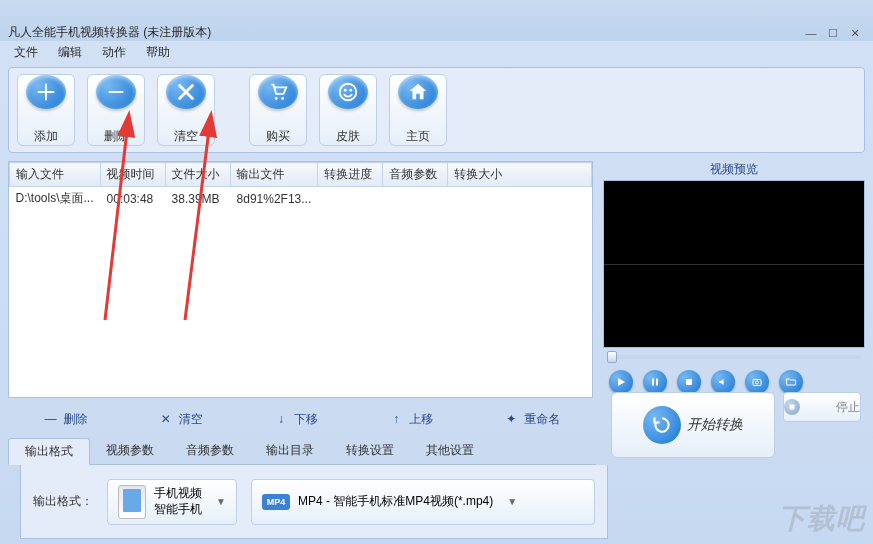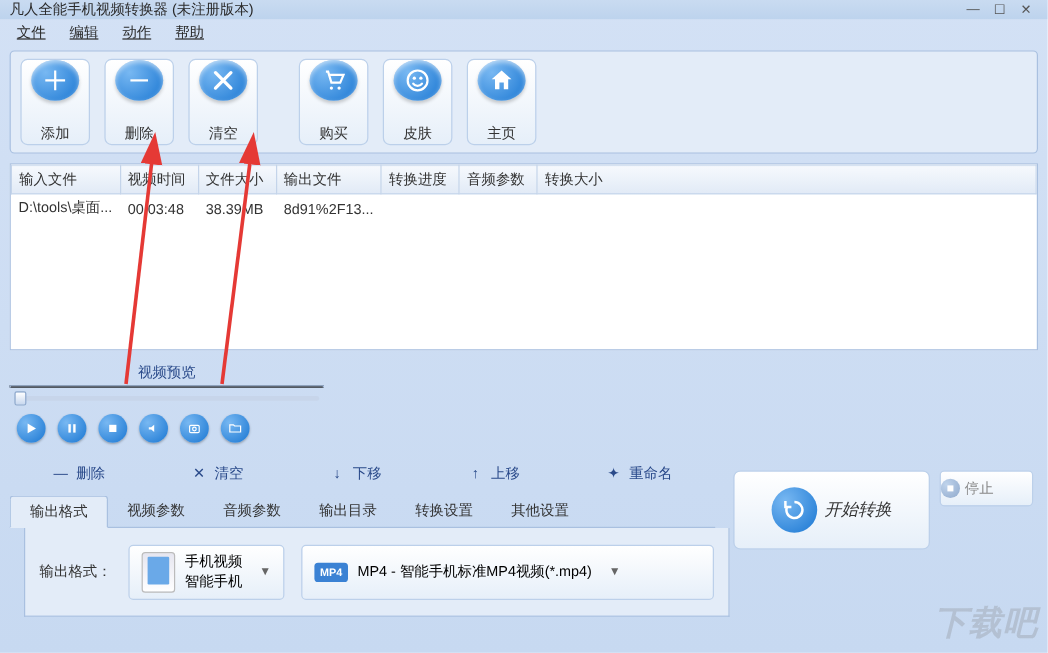--- a/index.html
+++ b/index.html
@@ -1,37 +1,37 @@
 <!DOCTYPE html>
 <html><head>
 <meta charset="utf-8">
 <style>
 * { box-sizing: border-box; margin: 0; padding: 0; font-family: "Microsoft YaHei", SimSun, sans-serif; }
 body { width: 873px; height: 544px; background: linear-gradient(#d3e1f5, #c7d9f1); overflow: hidden; position: relative; }
 
 
-.titlebar { height: 16px; background: linear-gradient(#c9dbf1, #bdd3ed); display: flex; align-items: flex-start; padding: 0 8px; font-size: 12px; color: #2a2a2a; }
+.titlebar { height: 41px; background: linear-gradient(#c9dbf1, #bdd3ed); display: flex; align-items: flex-end; padding: 0 8px; font-size: 12px; color: #2a2a2a; }
 .titlebar .title-text { flex: 1; }
 .win-controls { display: flex; gap: 2px; }
 .win-btn { width: 20px; height: 16px; display: flex; align-items: center; justify-content: center; font-size: 11px; color: #555; cursor: pointer; }
 
 
 .menubar { height: 22px; display: flex; align-items: center; padding: 0 4px; font-size: 12px; color: #2a2a2a; }
-.menu-item { padding: 2px 10px; cursor: pointer; text-decoration: underline; }
+.menu-item { padding: 2px 10px; cursor: pointer; }
 
 
 .toolbar { height: 86px; margin: 4px 8px 0 8px; background: #e3ecf8; border: 1px solid #a9c0e0; border-radius: 4px; display: flex; align-items: center; padding: 6px 8px; gap: 12px; }
 .tool-btn { width: 58px; height: 72px; display: flex; flex-direction: column; align-items: center; justify-content: center; gap: 19px; cursor: pointer; border: 1px solid #bcd0ea; border-radius: 6px; background: linear-gradient(#fff, #e6eff9); }
 .tool-icon { width: 40px; height: 40px; border-radius: 50%; display: flex; align-items: center; justify-content: center; background: radial-gradient(circle at 30% 30%, #78b8f2, #1976d2); box-shadow: inset 0 2px 4px rgba(255,255,255,0.6), 0 2px 3px rgba(0,0,0,0.2); }
 .tool-icon svg { width: 22px; height: 22px; }
 .tool-label { font-size: 12px; color: #333; }
 .tool-gap { width: 10px; }
 
 
-.content { display: flex; margin: 8px 8px 0 8px; gap: 10px; height: 237px; flex-direction: column; }
+.content { display: flex; margin: 8px 8px 0 8px; gap: 10px; height: 237px; }
 .table-panel { flex: 1; background: #fff; border: 1px solid #a9c0e0; position: relative; overflow: hidden; }
 table.filetable { width: 100%; border-collapse: collapse; font-size: 12px; }
 table.filetable th { background: linear-gradient(#f6f9fd, #e1eaf6); border: 1px solid #c4d4ea; padding: 3px 6px; text-align: left; font-weight: normal; color: #333; height: 20px; }
 table.filetable td { border-right: 1px solid transparent; padding: 3px 6px; text-align: left; color: #333; height: 18px; white-space: nowrap; overflow: hidden; text-overflow: ellipsis; }
 
 .preview-panel { width: 262px; display: flex; flex-direction: column; }
 .preview-title { text-align: center; font-size: 12px; color: #2a4a8a; padding-bottom: 2px; }
 .video-box { flex: 1; background: #000; border: 1px solid #a9c0e0; position: relative; }
 .video-box::after { content:""; position:absolute; left:0; right:0; top:50%; height:1px; background:#333; }
 .video-slider { height: 18px; display:flex; align-items:center; padding: 2px 4px; }
@@ -60,21 +60,21 @@
 .combo .mp4-ico { width:28px; height:16px; background:#3b82d4; border-radius:3px; display:flex; align-items:center; justify-content:center; color:#fff; font-size:9px; font-weight:bold;}
 .combo-text { display:flex; flex-direction:column; line-height:1.3; }
 .chev { margin-left:6px; color:#666; font-size:10px; }
 
 
 .right-actions { position:absolute; right:12px; top:392px; width:250px; display:flex; gap:8px; }
 .big-convert { flex:1; height:66px; background:linear-gradient(#fff,#e6eff9); border:1px solid #bcd0ea; border-radius:6px; display:flex; align-items:center; justify-content:center; gap:6px; cursor:pointer; font-size:14px; color:#333;font-style:italic; }
 .big-convert .conv-ico { width:38px; height:38px; border-radius:50%; background: radial-gradient(circle at 30% 30%, #78b8f2, #1976d2); display:flex; align-items:center; justify-content:center; }
 .big-convert .conv-ico svg { width:20px; height:20px; fill:#fff; }
 .side-btns { display:flex; flex-direction:column; gap:6px; }
-.side-btn { width:78px; height:30px; background:linear-gradient(#fff,#e6eff9); border:1px solid #bcd0ea; border-radius:4px; display:flex; align-items:center; justify-content:flex-start; gap:4px; cursor:pointer; font-size:12px; color:#888; }
+.side-btn { width:78px; height:30px; background:linear-gradient(#fff,#e6eff9); border:1px solid #bcd0ea; border-radius:4px; display:flex; align-items:center; justify-content:space-between; gap:4px; cursor:pointer; font-size:12px; color:#888; }
 .side-btn .sb-ico { width:16px; height:16px; border-radius:50%; background: radial-gradient(circle at 30% 30%, #c0d4ec, #8fa9cc); display:flex; align-items:center; justify-content:center; }
 
 
 .arrow-overlay { position:absolute; top:60px; left:0; pointer-events:none; }
 
 
 .watermark { position:absolute; right:8px; bottom:6px; font-size:28px; font-weight:bold; color:rgba(120,120,120,0.25); font-style:italic; letter-spacing:1px; }
 </style>
 </head>
 <body>

